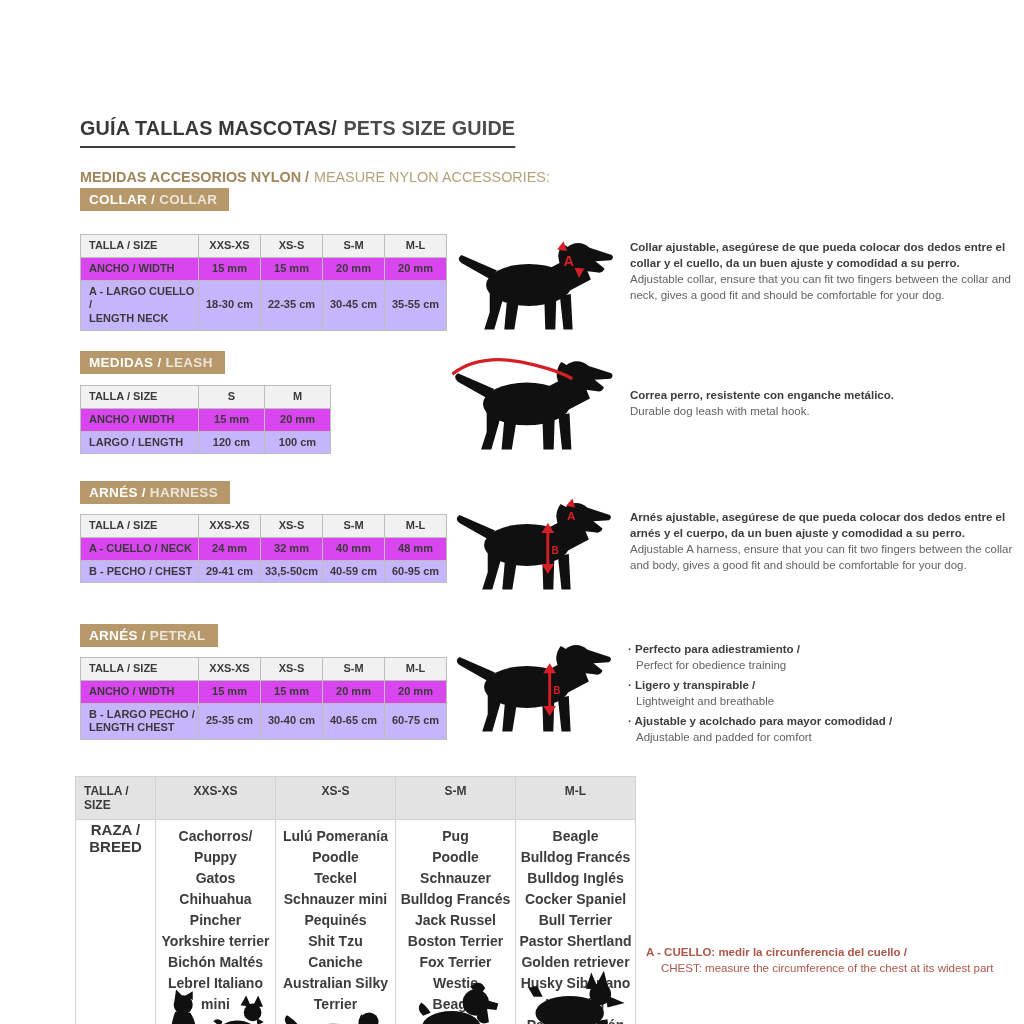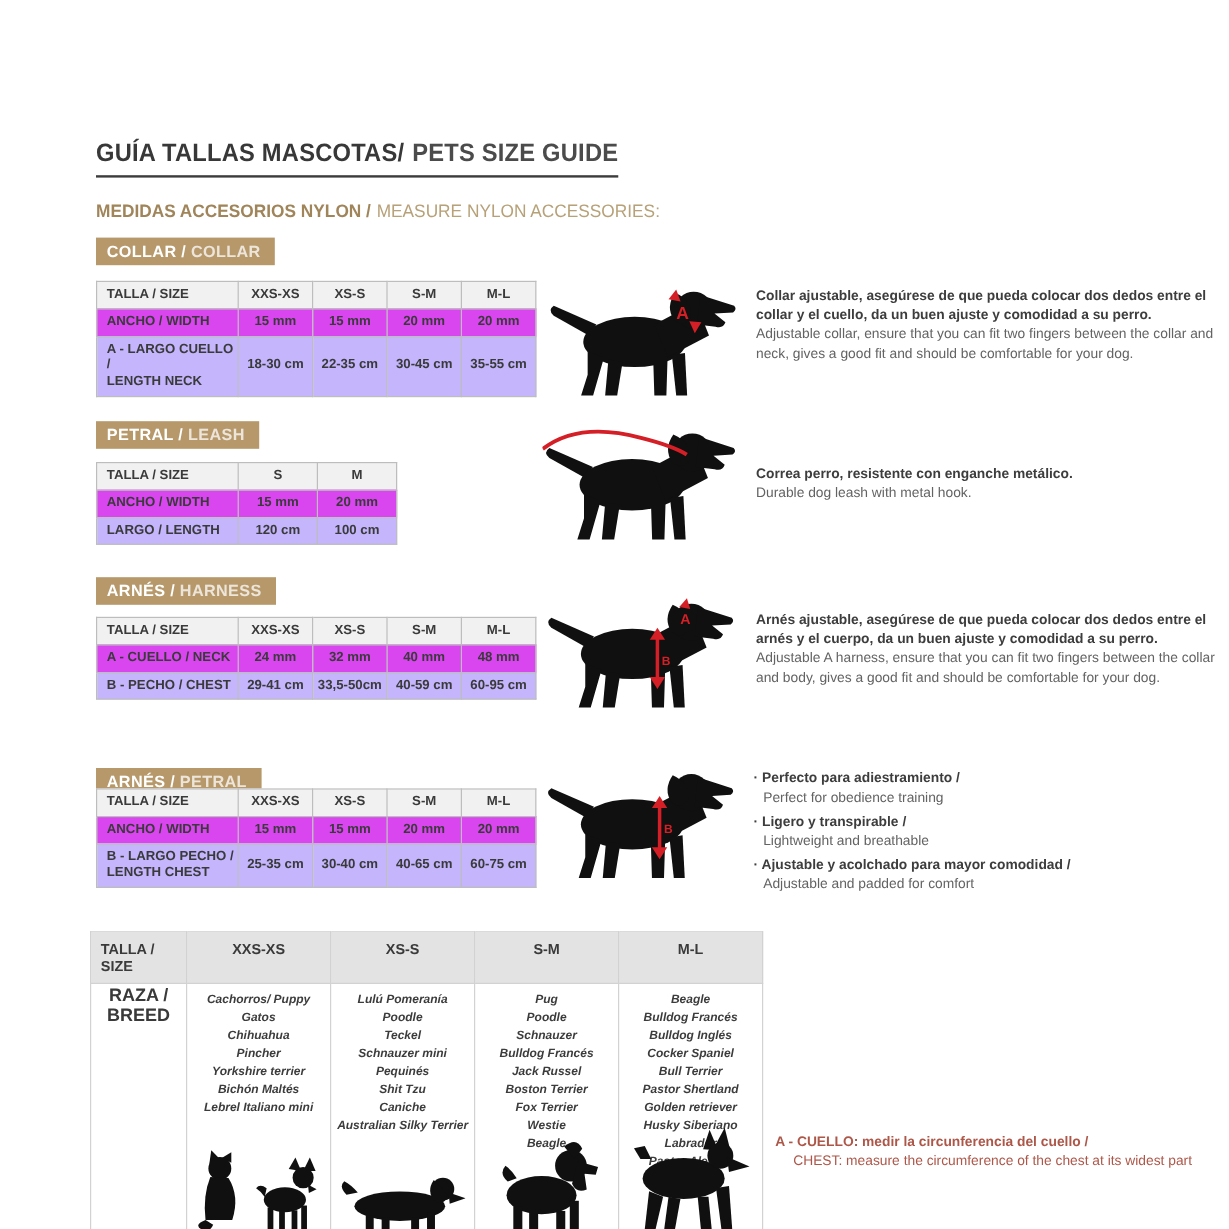--- a/index.html
+++ b/index.html
@@ -44,21 +44,21 @@
   .bullets .es::before{content:"· ";}
   .bullets .en{display:block;font-weight:400;color:#636363;padding-left:8px;}
 
   
   table.breeds{border-collapse:collapse;table-layout:fixed;position:absolute;left:75px;top:728px;background:#fff;}
   table.breeds td{border:1px solid #d2d2d2;vertical-align:top;}
   table.breeds tr.bhead td{background:#e3e3e3;font-size:12px;font-weight:700;text-align:center;
                            padding:7px 2px;color:#3a3a3a;}
   table.breeds tr.bhead td.first{text-align:left;padding-left:8px;}
   td.breed-cell{position:relative;height:200px;padding:6px 2px;}
-  .breed-list{font-size:10px;font-weight:700;text-align:center;line-height:1.5;color:#3c3c3c;font-style:italic;}
+  .breed-list{font-size:14px;font-weight:700;text-align:center;line-height:1.5;color:#3c3c3c;}
   .breed-art{position:absolute;left:0;right:0;bottom:5px;display:flex;justify-content:center;
              align-items:flex-end;gap:8px;}
   td.raza-cell{vertical-align:middle;text-align:center;font-size:15px;font-weight:700;color:#3a3a3a;}
 
   
   .notes{position:absolute;left:646px;top:896px;width:378px;font-size:11.5px;line-height:1.42;color:#ad5749;}
   .notes .es{display:block;font-weight:700;}
   .notes .en{display:block;font-weight:400;padding-left:15px;}
 </style>
 </head>
@@ -84,21 +84,21 @@
   </svg>
 
   <div class="title">
     <span>GUÍA TALLAS MASCOTAS/</span><span class="en">PETS SIZE GUIDE</span>
   </div>
 
   <div class="subtitle">
     <span>MEDIDAS ACCESORIOS NYLON /</span><span class="en">MEASURE NYLON ACCESSORIES:</span>
   </div>
 
-  <div class="badge" style="left:80px;top:150px;text-align:right;">
+  <div class="badge" style="left:80px;top:140px;text-align:right;">
     <span>COLLAR /</span><span class="en">COLLAR</span>
   </div>
 
   <table class="size" style="left:80px;top:186px;">
     <colgroup>
         <col style="width:118px">
         <col style="width:62px">
         <col style="width:62px">
         <col style="width:62px">
         <col style="width:62px">
@@ -137,21 +137,21 @@
       <text x="118" y="37" font-size="16" font-weight="bold" fill="#d41f26" font-family="Liberation Sans, sans-serif">A</text>
     </g>
   </svg>
 
   <div class="desc" style="left:630px;top:192px;">
     <span class="es">Collar ajustable, asegúrese de que pueda colocar dos dedos entre el collar y el cuello, da un buen ajuste y comodidad a su perro.</span>
     <span class="en">Adjustable collar, ensure that you can fit two fingers between the collar and neck, gives a good fit and should be comfortable for your dog.</span>
   </div>
 
   <div class="badge" style="left:80px;top:303px;">
-    <span>PETRAL /</span><span class="en">LEASH</span>
+    <span>MEDIDAS /</span><span class="en">LEASH</span>
   </div>
 
   <table class="size" style="left:80px;top:337px;">
     <colgroup>
         <col style="width:118px">
         <col style="width:66px">
         <col style="width:66px">
       </colgroup>
     <tbody>
         <tr class="head">
@@ -229,21 +229,21 @@
       <polygon fill="#d41f26" points="103,90 96,79 110,79"></polygon>
       <text x="107" y="68" font-size="11" font-weight="bold" fill="#d41f26" font-family="Liberation Sans, sans-serif">B</text>
     </g>
   </svg>
 
   <div class="desc" style="left:630px;top:462px;">
     <span class="es">Arnés ajustable, asegúrese de que pueda colocar dos dedos entre el arnés y el cuerpo, da un buen ajuste y comodidad a su perro.</span>
     <span class="en">Adjustable A harness, ensure that you can fit two fingers between the collar and body, gives a good fit and should be comfortable for your dog.</span>
   </div>
 
-  <div class="badge" style="left:80px;top:592px;">
+  <div class="badge" style="left:80px;top:576px;">
     <span>ARNÉS /</span><span class="en">PETRAL</span>
   </div>
 
   <table class="size" style="left:80px;top:609px;">
     <colgroup>
         <col style="width:118px">
         <col style="width:62px">
         <col style="width:62px">
         <col style="width:62px">
         <col style="width:62px">

